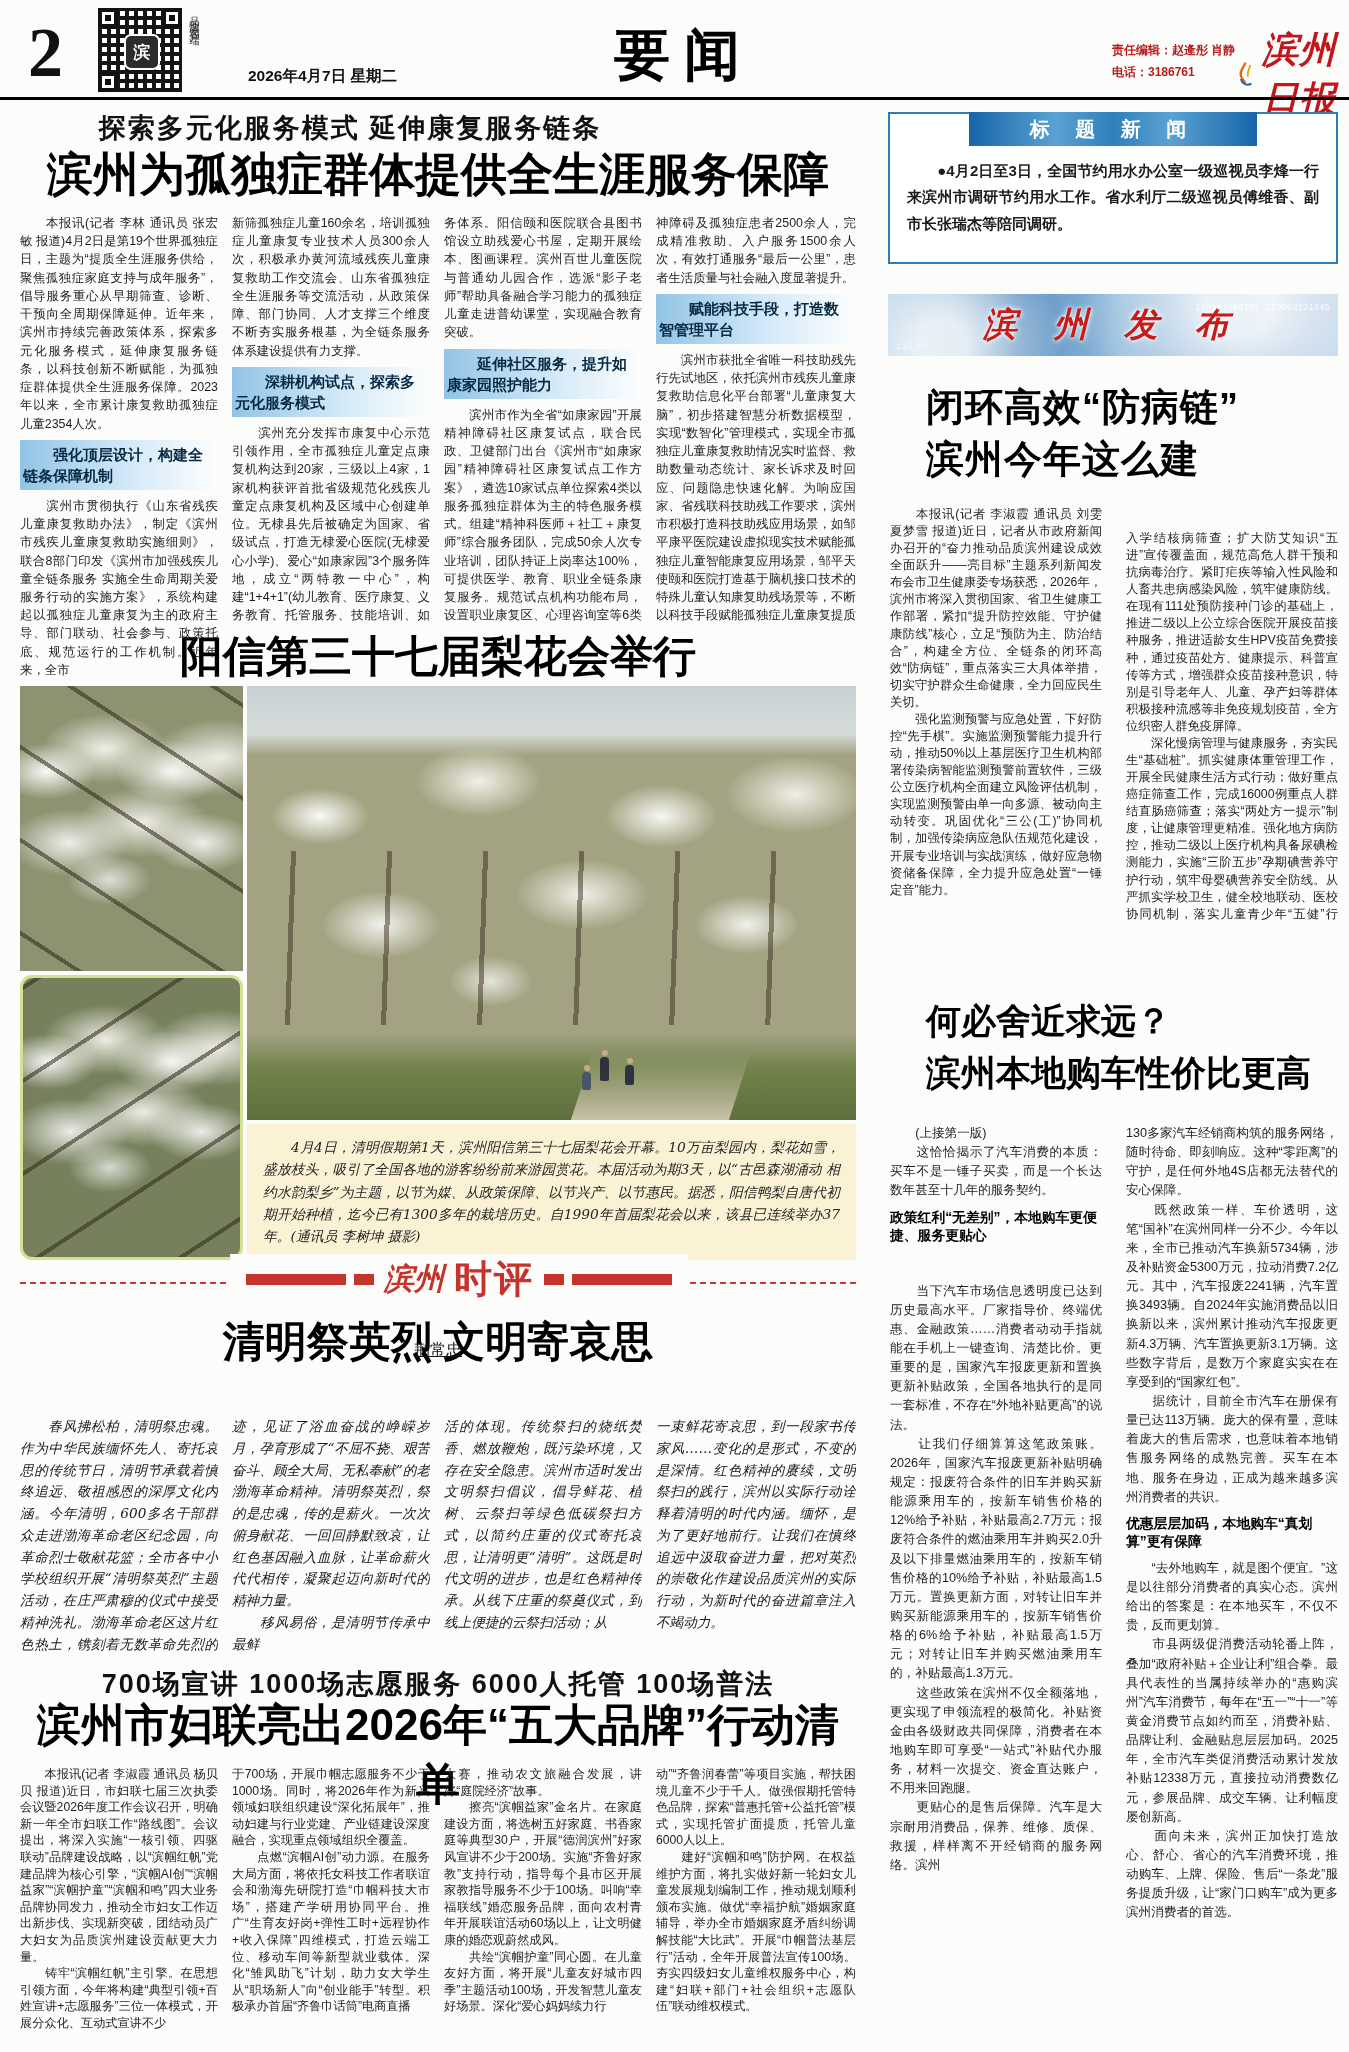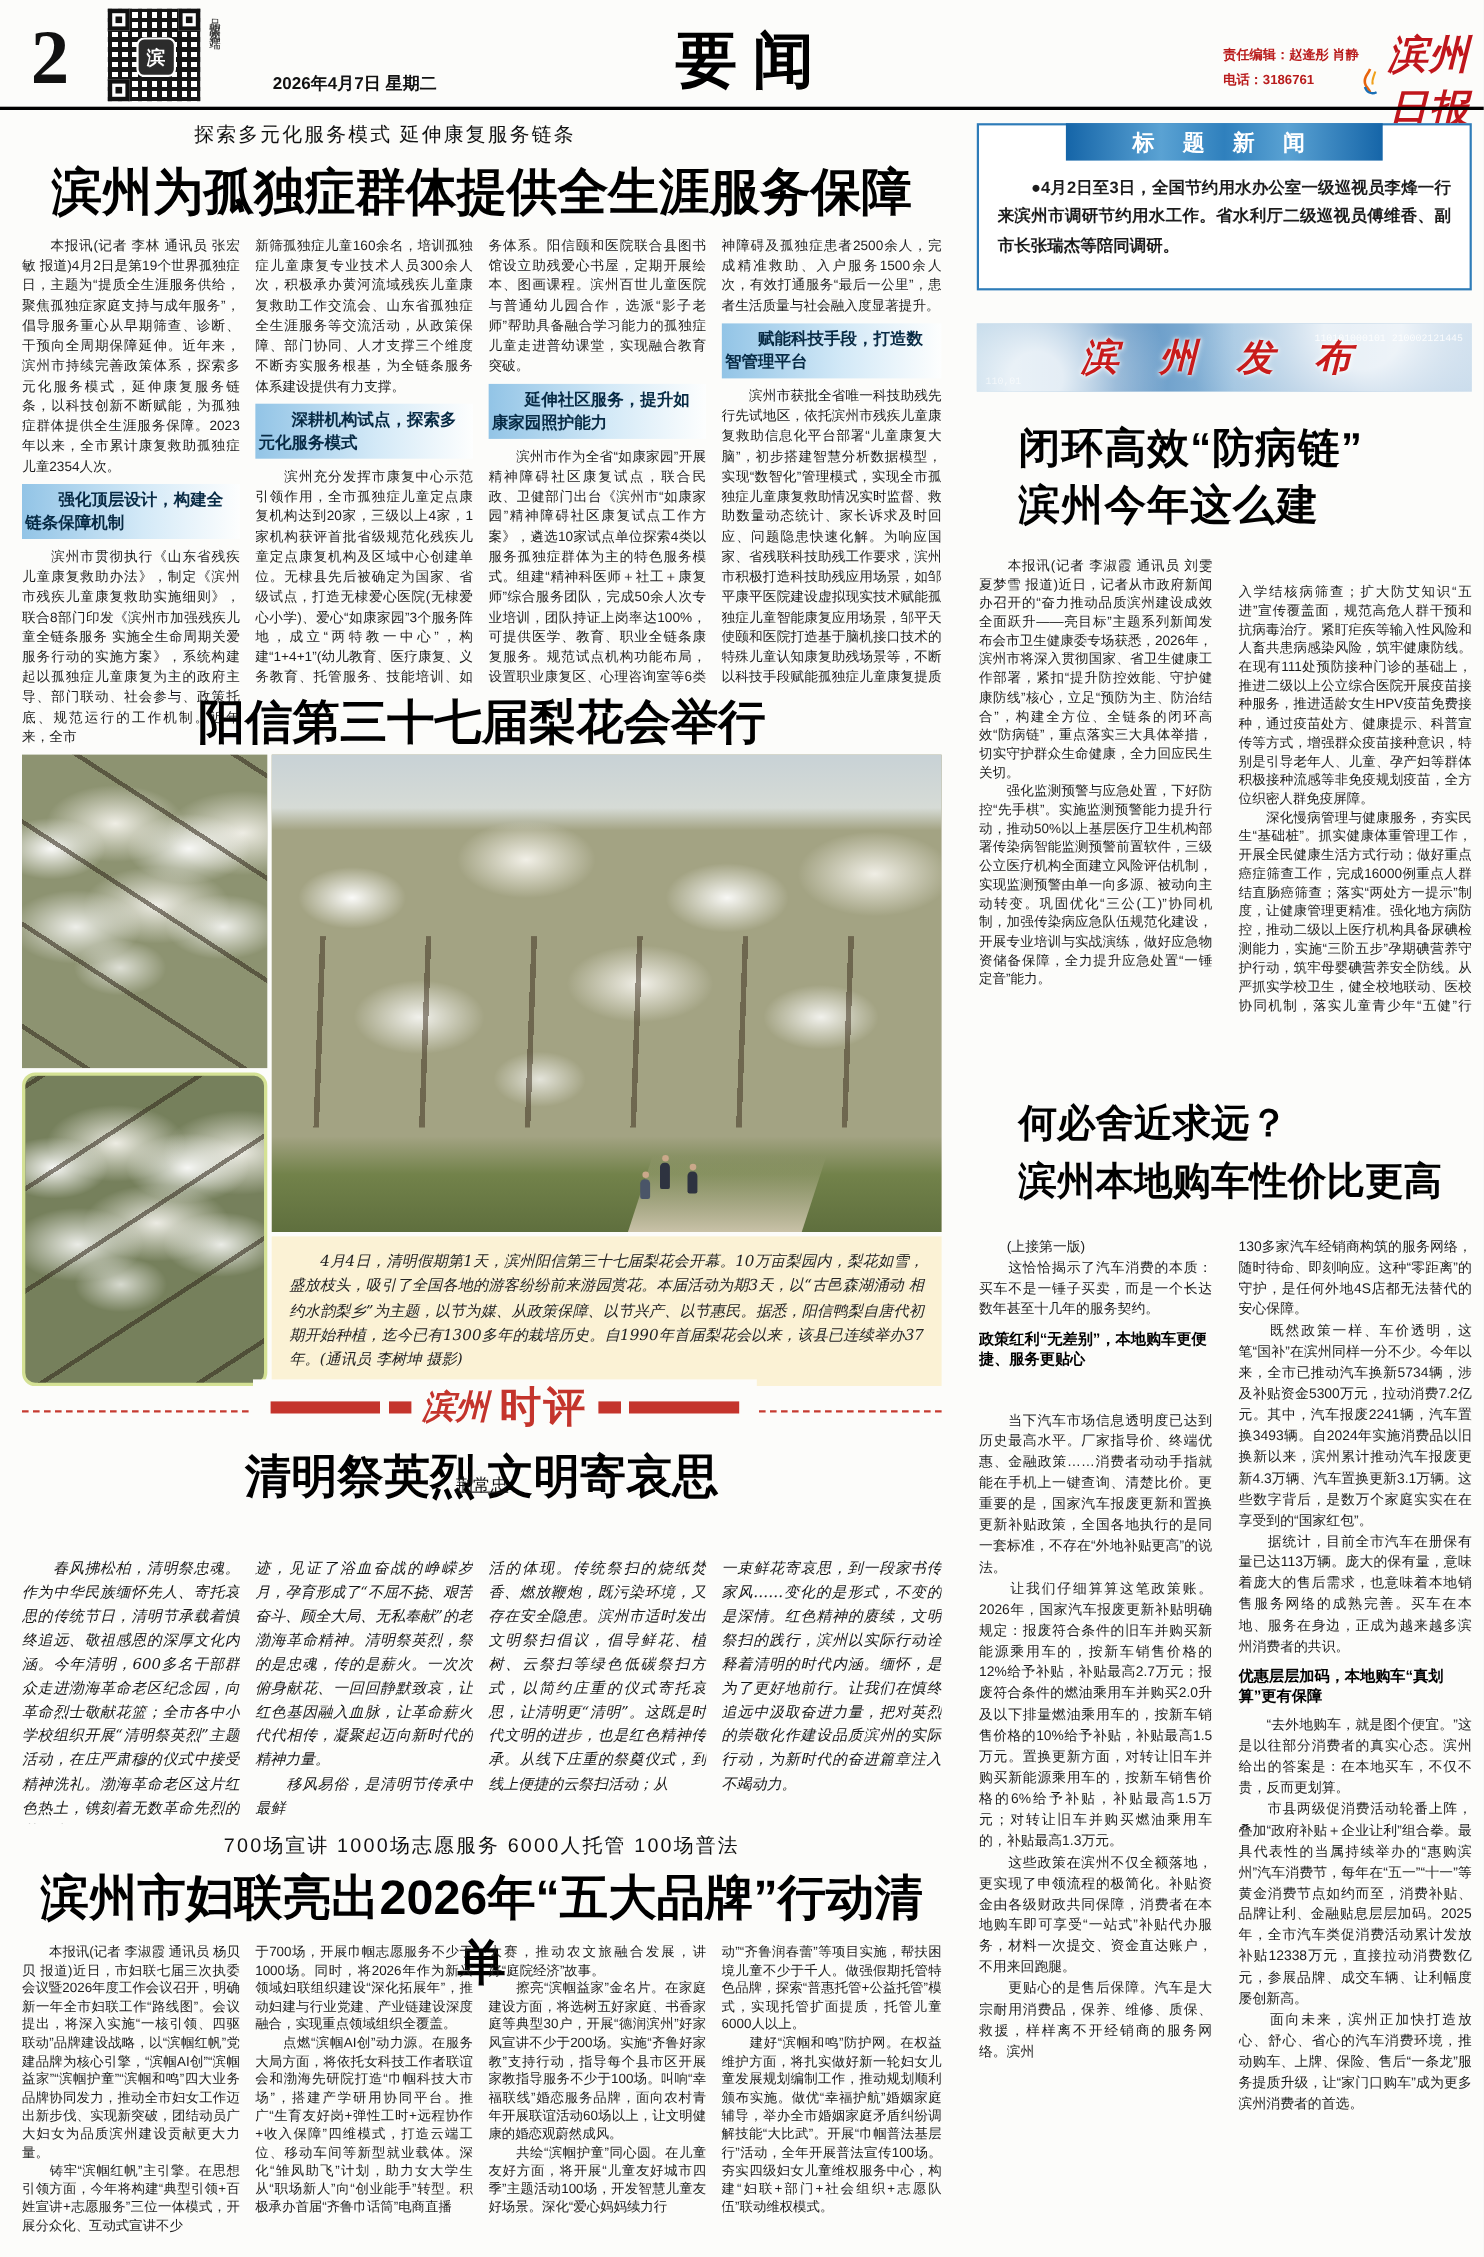--- a/index.html
+++ b/index.html
@@ -17,21 +17,21 @@
   .qr .center-mark{position:absolute;left:26px;top:26px;width:32px;height:32px;background:#2b2b2b;border-radius:7px;color:#fff;font-size:17px;font-weight:bold;display:flex;align-items:center;justify-content:center;border:2px solid #fff;}
   .qr-caption{writing-mode:vertical-rl;font-size:10.5px;letter-spacing:3px;color:#333;height:86px;}
   .date-line{font-size:15.5px;font-weight:bold;color:#111;}
   .section-title{font-family:"Liberation Serif",serif;font-weight:900;font-size:56px;letter-spacing:14px;color:#000;}
   .editor-box{font-size:12px;font-weight:bold;line-height:1.8;color:#b91c1c;}
   .masthead{display:flex;align-items:center;gap:6px;}
   .masthead-text{font-family:"Liberation Serif",serif;font-style:italic;font-weight:900;font-size:36px;color:#c0161c;letter-spacing:1px;}
   .header-rule{left:0;top:97px;width:1349px;height:3px;background:#000;}
   
   .coltext{font-size:12.4px;line-height:1.47;text-align:justify;white-space:pre-line;color:#1d1d1d;overflow:hidden;}
-  .kicker{font-size:18px;font-weight:400;letter-spacing:2px;text-align:center;color:#111;}
+  .kicker{font-size:27px;font-weight:700;letter-spacing:2px;text-align:center;color:#111;}
   .headline-serif{font-family:"Liberation Serif",serif;font-weight:900;text-align:center;color:#000;}
   .headline-sans{font-weight:900;color:#000;}
   .bluehead{display:block;background:linear-gradient(90deg,#92c4e6 0%,#d3e9f7 55%,#fdfefe 100%);font-weight:bold;font-size:15px;line-height:1.4;padding:4px 3px;margin:7px 0;text-indent:2em;color:#072a44;font-family:"Liberation Sans",sans-serif;white-space:normal;}
   
   .hn-box{border:2px solid #2e7cb8;background:#fff;}
   .hn-bar{position:absolute;left:50%;transform:translateX(-50%);top:-2px;width:288px;height:34px;background:linear-gradient(90deg,#1565a8,#5aa2d3 30%,#2f80bd 50%,#5aa2d3 70%,#1565a8);color:#fff;font-weight:bold;font-size:20px;letter-spacing:10px;display:flex;align-items:center;justify-content:center;}
   .hn-body{padding:44px 17px 10px 17px;font-size:15px;font-weight:600;line-height:1.75;text-align:justify;white-space:pre-line;}
   
   .release{background:
      radial-gradient(circle at 12% 80%,rgba(255,255,255,.8) 0 6%,rgba(255,255,255,0) 30%),

